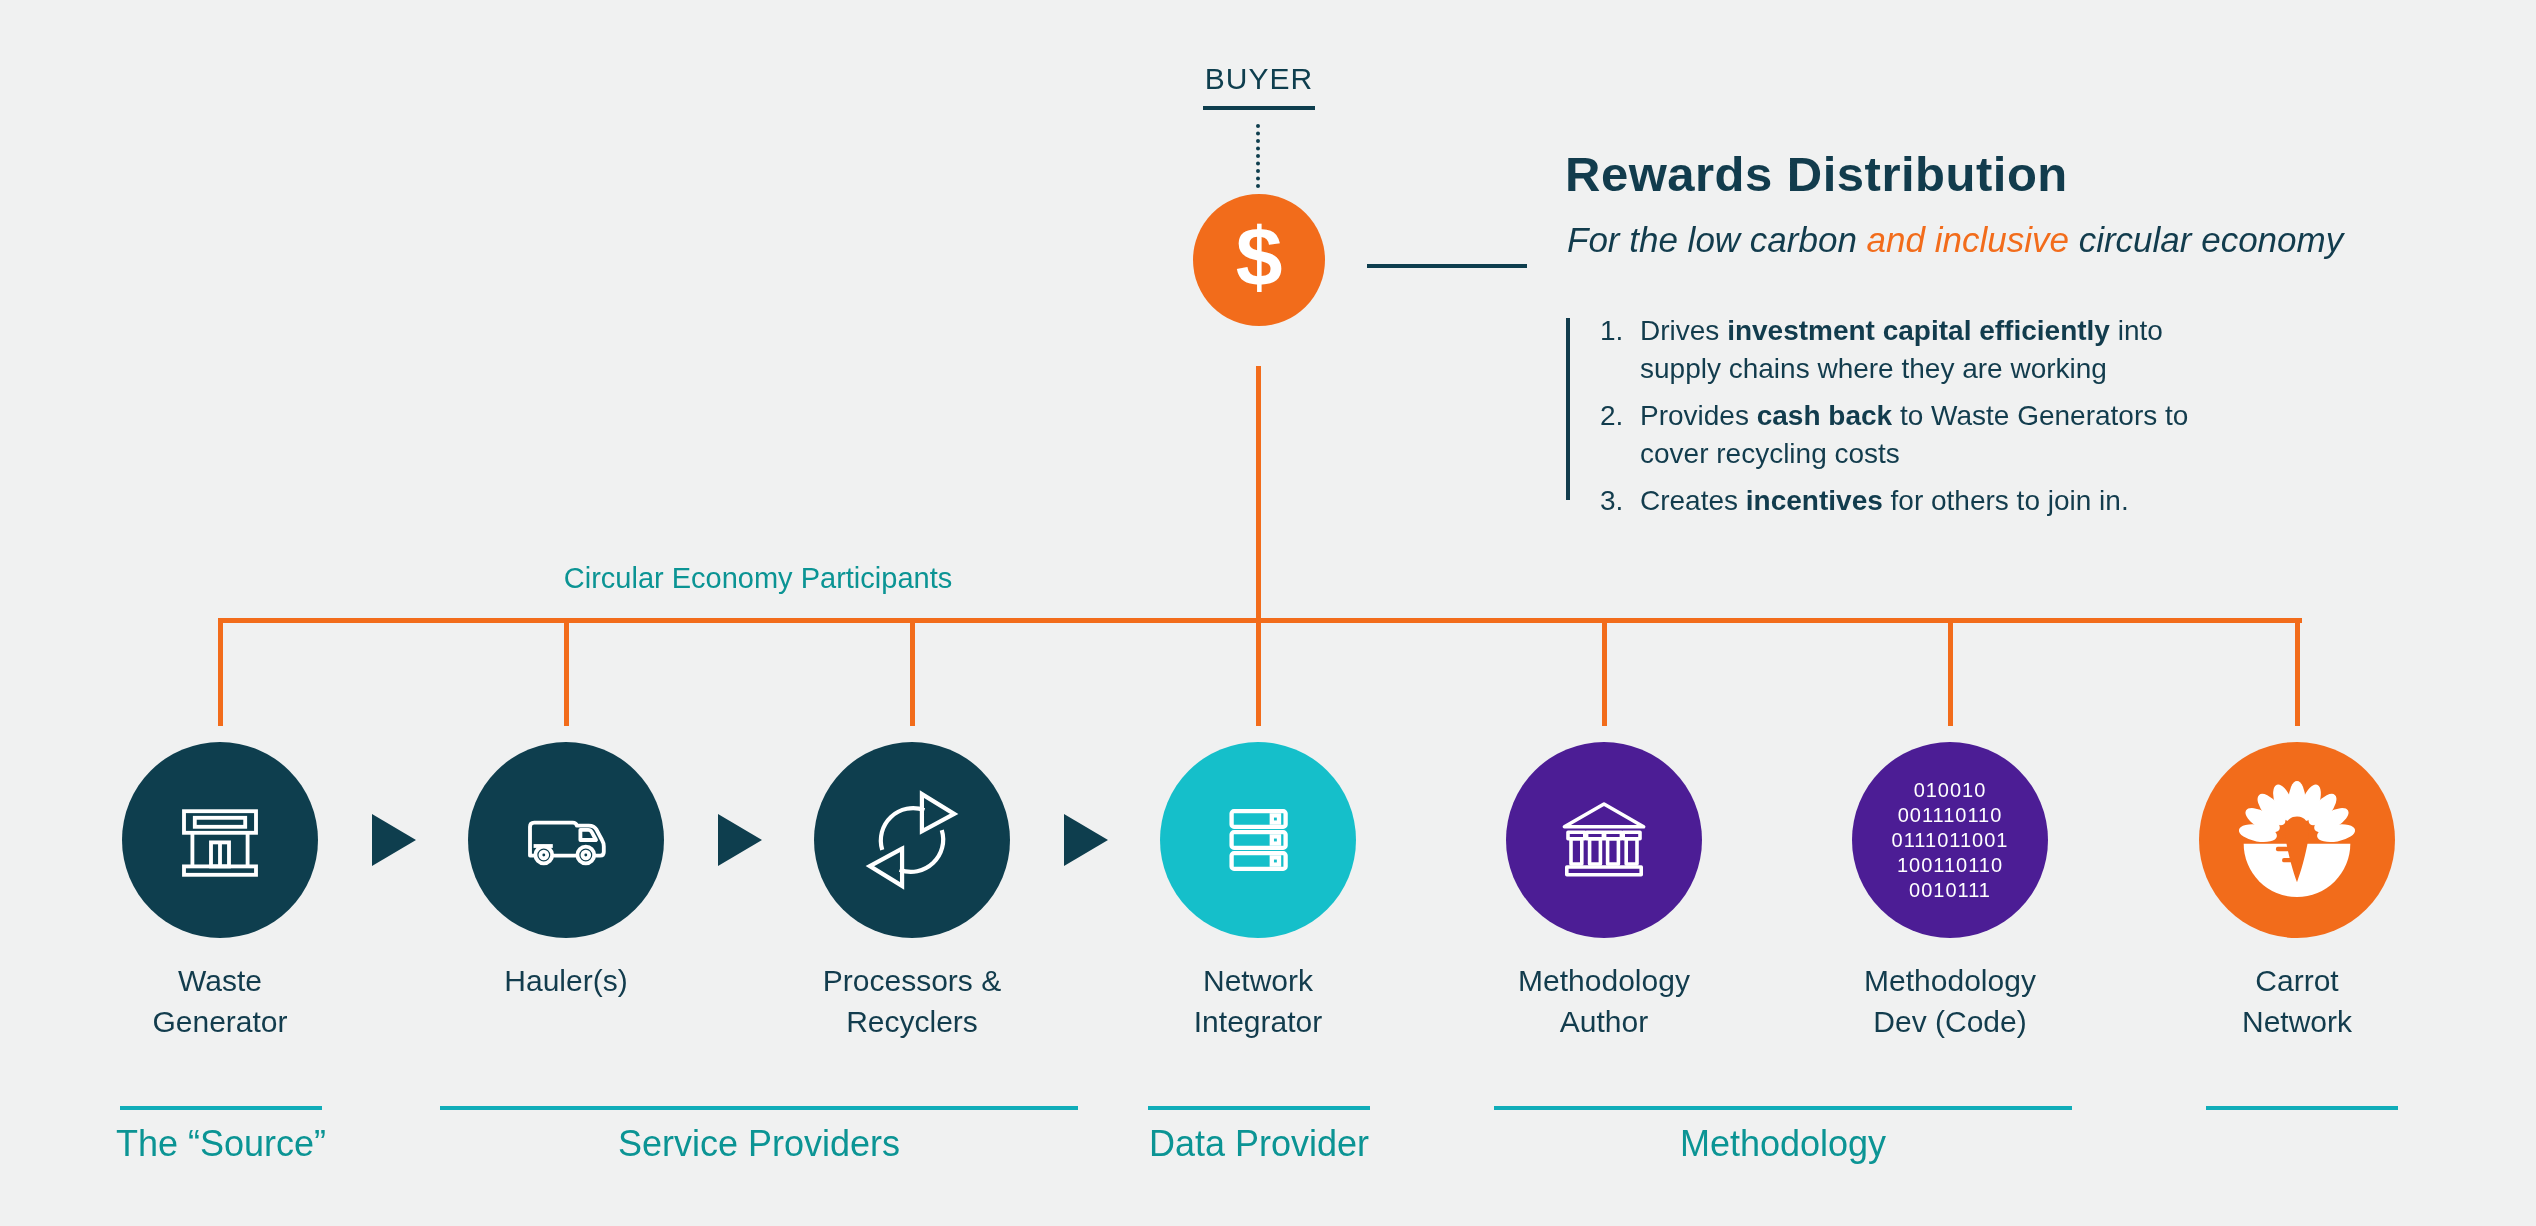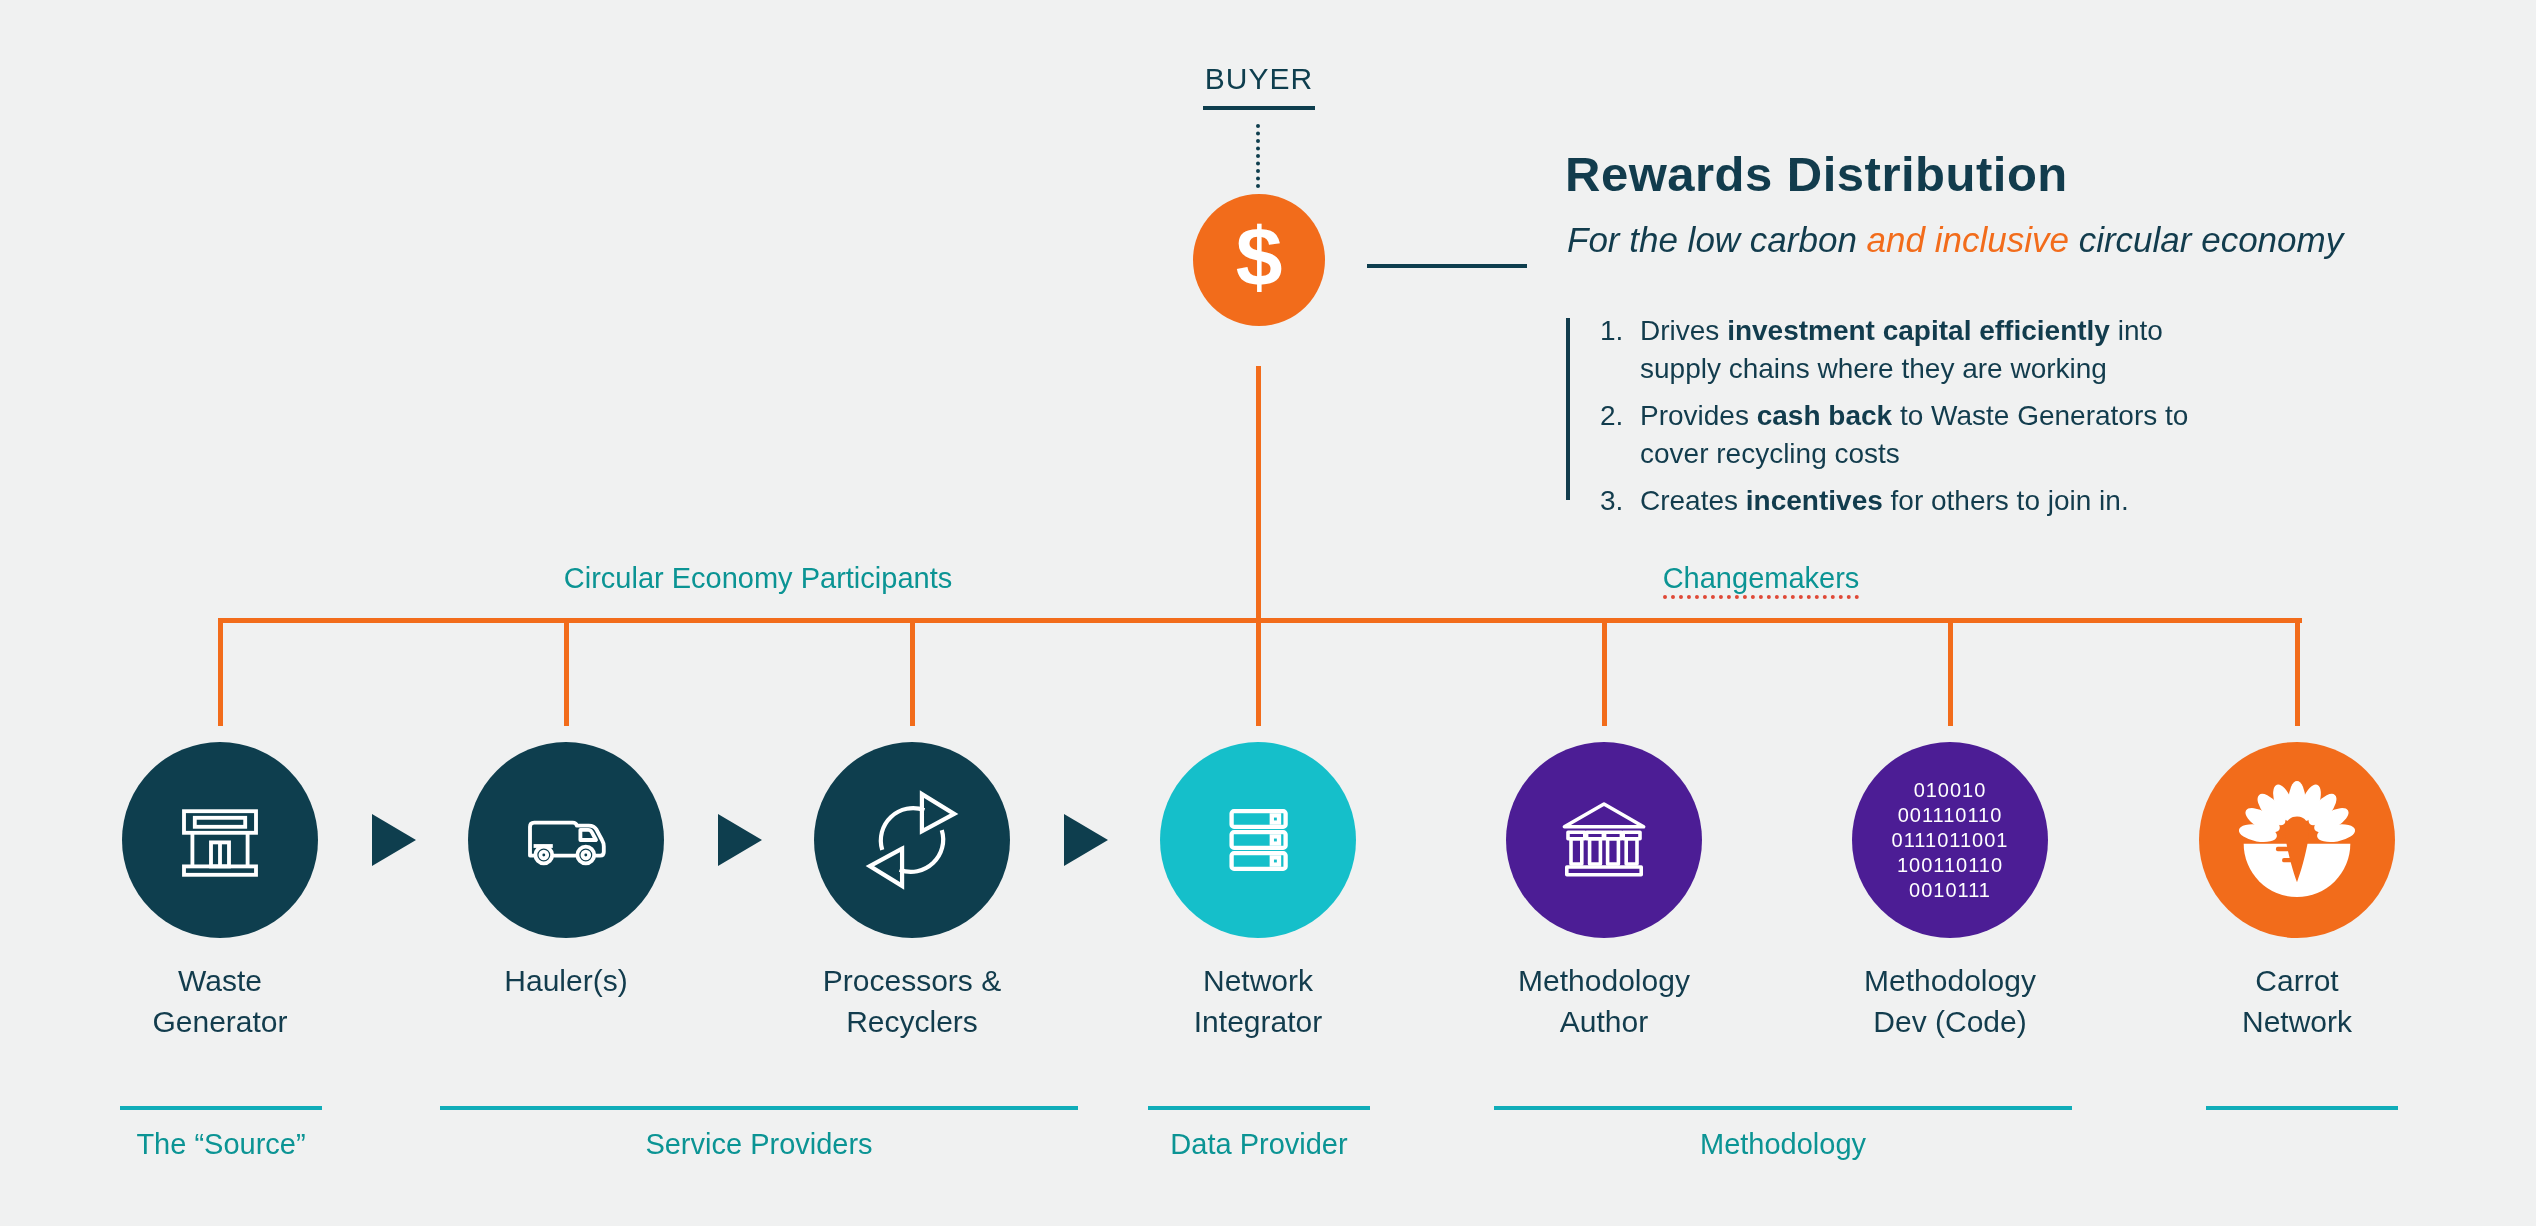--- a/index.html
+++ b/index.html
@@ -53,21 +53,21 @@
   .binary { color:#ffffff; font-size:20px; line-height:25px; letter-spacing:1px; text-align:center; }
   .binary span { display:block; }
 
   .flow-arrow { top:814px; width:0; height:0;
                 border-left:44px solid #0e3e4e;
                 border-top:26px solid transparent;
                 border-bottom:26px solid transparent; }
 
   
   .cat-rule { top:1106px; height:4px; background:#10adb9; }
-  .cat-label { top:1124px; text-align:center; font-size:29px; line-height:40px; color:#0b9494; }
+  .cat-label { top:1124px; text-align:center; font-size:36px; line-height:40px; color:#0b9494; }
   .cat-label span { display:block; }
 </style>
 </head>
 <body>
 
 <div class="canvas">
 
   <div class="abs buyer-label">BUYER</div>
   <div class="abs buyer-underline"></div>
   <div class="abs buyer-dotted"></div>
@@ -89,21 +89,20 @@
       <span class="num">2.</span>
       <span class="txt"><span>Provides </span><b>cash back</b><span> to Waste Generators to cover recycling costs</span></span>
     </div>
     <div class="benefit">
       <span class="num">3.</span>
       <span class="txt"><span>Creates </span><b>incentives</b><span> for others to join in.</span></span>
     </div>
   </div>
 
   <div class="abs group-label group-left">Circular Economy Participants</div>
-  <div class="abs group-label group-right"><span class="dotted-red">Changemakers</span></div>
 
   <div class="abs conn conn-h"></div>
   <div class="abs conn conn-center"></div>
   <div class="abs conn conn-v" style="left:218px"></div>
   <div class="abs conn conn-v" style="left:564px"></div>
   <div class="abs conn conn-v" style="left:910px"></div>
   <div class="abs conn conn-v" style="left:1602px"></div>
   <div class="abs conn conn-v" style="left:1948px"></div>
   <div class="abs conn conn-v" style="left:2295px"></div>
 

